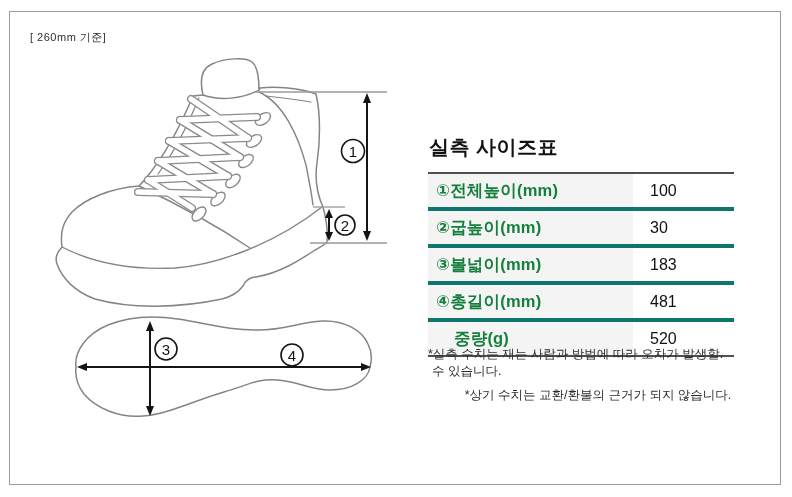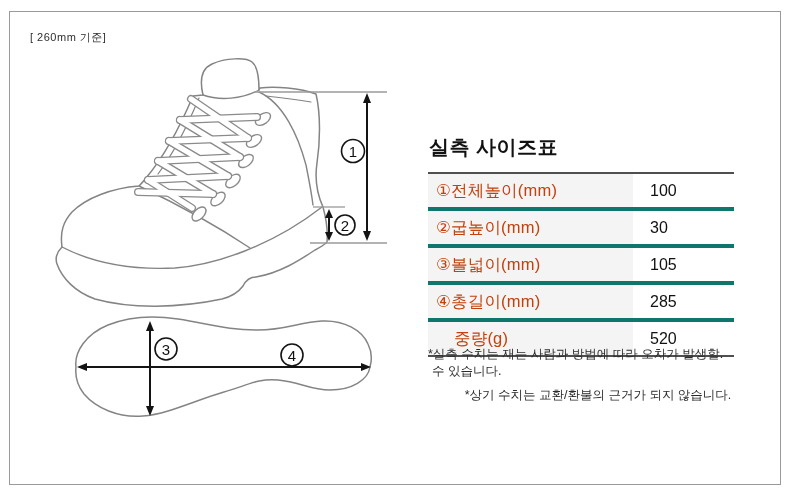--- a/index.html
+++ b/index.html
@@ -7,21 +7,21 @@
   .page{position:relative;width:792px;height:497px;background:#fff;overflow:hidden;}
   .frame{position:absolute;left:9px;top:11px;width:770px;height:472px;border:1px solid #9a9a9a;}
   .std-label{position:absolute;left:30px;top:30px;font-size:11px;color:#2e2e2e;letter-spacing:0.5px;}
   .diagram-svg{position:absolute;left:0;top:0;width:792px;height:497px;}
 
   .size-panel{position:absolute;left:428px;top:134px;width:306px;}
   .table-title{font-size:20px;font-weight:bold;color:#111;margin:0 0 11px 1px;letter-spacing:0.5px;}
   .size-table{border-top:2px solid #4f4f4f;border-bottom:2px solid #4f4f4f;}
   .size-row{display:flex;align-items:stretch;height:33px;border-top:4px solid #0f766e;}
   .size-row:first-child{border-top:none;}
-  .size-row .lbl{width:205px;background:#f4f4f4;font-weight:normal;font-size:16.5px;color:#c2410c;
+  .size-row .lbl{width:205px;background:#f4f4f4;font-weight:bold;font-size:16.5px;color:#15803d;
     display:flex;align-items:center;padding-left:8px;box-sizing:border-box;letter-spacing:0.2px;}
   .size-row.weight-row .lbl{padding-left:26px;}
   .size-row .val{flex:1;font-size:16px;color:#111;display:flex;align-items:center;padding-left:17px;}
 
   .notes{position:absolute;left:428px;top:346px;width:340px;font-size:12.5px;color:#2b2b2b;line-height:17px;}
   .note-indent{padding-left:4px;}
   .note2{margin-top:7px;text-align:center;}
 </style>
 </head>
 <body>
@@ -142,25 +142,25 @@
       <div class="size-row">
         <div class="lbl">①전체높이(mm)</div>
         <div class="val">100</div>
       </div>
       <div class="size-row">
         <div class="lbl">②굽높이(mm)</div>
         <div class="val">30</div>
       </div>
       <div class="size-row">
         <div class="lbl">③볼넓이(mm)</div>
-        <div class="val">105</div>
+        <div class="val">183</div>
       </div>
       <div class="size-row">
         <div class="lbl">④총길이(mm)</div>
-        <div class="val">285</div>
+        <div class="val">481</div>
       </div>
       <div class="size-row weight-row">
         <div class="lbl">중량(g)</div>
         <div class="val">520</div>
       </div>
     </div>
   </div>
 
   <div class="notes">
     <div class="note-line">*실측 수치는 재는 사람과 방법에 따라 오차가 발생할.</div>

